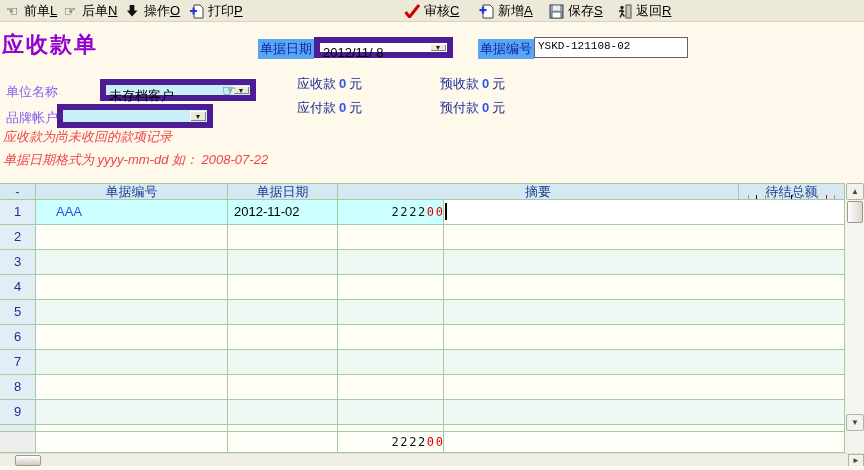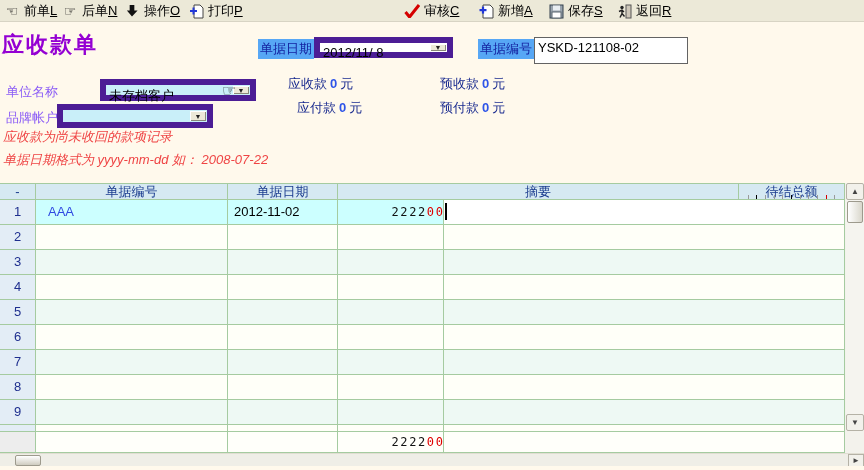--- a/index.html
+++ b/index.html
@@ -17,21 +17,21 @@
   .form { position:absolute; left:0; top:22px; width:864px; height:161px; background:#FFF9EC; }
   .title { position:absolute; left:2px; top:8px; font-size:22px; font-weight:bold; color:#9400D3; letter-spacing:2px; }
   .hl-label { position:absolute; background:#57A7F5; color:#131F9E; padding:1px 2px; font-size:13px; }
   .blue-label { position:absolute; color:#8b5cf6; font-size:13px; }
   .combo { position:absolute; height:21px; background:#fff; border:6px solid #4c1d95; }
   .combo.cyan { background:#C9EFF9; }
   .combo-val { position:absolute; left:3px; top:2px; right:18px; font-size:13px; white-space:nowrap; overflow:hidden; }
   .combo-btn { position:absolute; right:1px; top:1px; bottom:1px; width:16px; background:#ECE9D8;
     box-shadow:inset 1px 1px 0 #ffffff, inset -1px -1px 0 #8a8878; display:flex; align-items:center; justify-content:center;
     font-size:7px; color:#222; }
-  .inputbox { position:absolute; height:27px; background:#fff; border:1px solid #636363; font-size:13px; padding:2px 0 0 3px; white-space:nowrap; }
+  .inputbox { position:absolute; height:21px; background:#fff; border:1px solid #636363; font-size:11px; padding:2px 0 0 3px; white-space:nowrap;font-family:Liberation Mono, monospace; }
   .hand-glyph { position:absolute; font-size:16px; color:#222; }
   .amount { position:absolute; white-space:nowrap; color:#1A2B8F; font-size:13px; }
   .amount .val { color:#2F55E8; font-weight:bold; padding:0 3px; }
   .hint { position:absolute; color:#ef4444; font-style:italic; font-size:13px; white-space:nowrap; }
   
   .grid { position:absolute; left:0; top:183px; width:864px; height:287px; background:#F3F2EC; }
   .grow { display:flex; width:845px; }
   .ghead { height:17px; border-top:1px solid #A5CBA0; }
   .ghead .cell { background:#D6E9F2; color:#1B3C8F; text-align:center; line-height:15px; font-size:13px; border-bottom:1px solid #A5CBA0; }
   .cell { border-right:1px solid #A5CBA0; overflow:hidden; position:relative; }
@@ -42,21 +42,21 @@
   .r-even .cell { background:#FFFFF8; }
   .r-odd  .cell { background:#EEF9F4; }
   .r-even .c0, .r-odd .c0 { background:#E3EDF6; }
   .r-sel .c1, .r-sel .c2, .r-sel .c3 { background:#CCFFFF; }
   .r-sel .c4 { background:#FFFFFF; }
   .row10 { height:6px; }
   .row10 .cell { border-bottom:none; }
   .trow { height:22px; }
   .trow .cell { border-top:1px solid #A5CBA0; border-bottom:1px solid #A5CBA0; background:#FFFFFA; line-height:19px; }
   .trow .c0 { background:#EDEDED; }
-  .cell-docno { color:#2F49E1; padding-left:12px; }
+  .cell-docno { color:#2F49E1; padding-left:20px; }
   .cell-date { color:#000; padding-left:6px; }
   .ledger {
     background-image:
       linear-gradient(#9a9a9a,#9a9a9a), linear-gradient(#000,#000),
       linear-gradient(#9a9a9a,#9a9a9a), linear-gradient(#9a9a9a,#9a9a9a),
       linear-gradient(#9a9a9a,#9a9a9a), linear-gradient(#000,#000),
       linear-gradient(#9a9a9a,#9a9a9a), linear-gradient(#9a9a9a,#9a9a9a),
       linear-gradient(#9a9a9a,#9a9a9a), linear-gradient(#d40000,#d40000),
       linear-gradient(#9a9a9a,#9a9a9a);
     background-size:1px 100%; background-repeat:no-repeat;
@@ -168,21 +168,21 @@
       <span class="combo-btn">▼</span>
     </div>
     <span class="hand-glyph" style="left:222px; top:59px;">☞</span>
 
     <span class="blue-label" style="left:6px; top:87px;">品牌帐户</span>
     <div class="combo cyan" style="left:57px; top:82px; width:156px; height:24px;">
       <span class="combo-val"></span>
       <span class="combo-btn">▼</span>
     </div>
 
-    <span class="amount" style="left:288px; top:53px;"><span>应收款</span><span class="val">0</span><span>元</span></span>
+    <span class="amount" style="left:297px; top:53px;"><span>应收款</span><span class="val">0</span><span>元</span></span>
     <span class="amount" style="left:440px; top:53px;"><span>预收款</span><span class="val">0</span><span>元</span></span>
     <span class="amount" style="left:297px; top:77px;"><span>应付款</span><span class="val">0</span><span>元</span></span>
     <span class="amount" style="left:440px; top:77px;"><span>预付款</span><span class="val">0</span><span>元</span></span>
 
     <span class="hint" style="left:3px; top:106px;">应收款为尚未收回的款项记录</span>
     <span class="hint" style="left:3px; top:129px;">单据日期格式为 yyyy-mm-dd 如：  2008-07-22</span>
   </div>
 
   <div class="grid">
     <div class="grow ghead">

